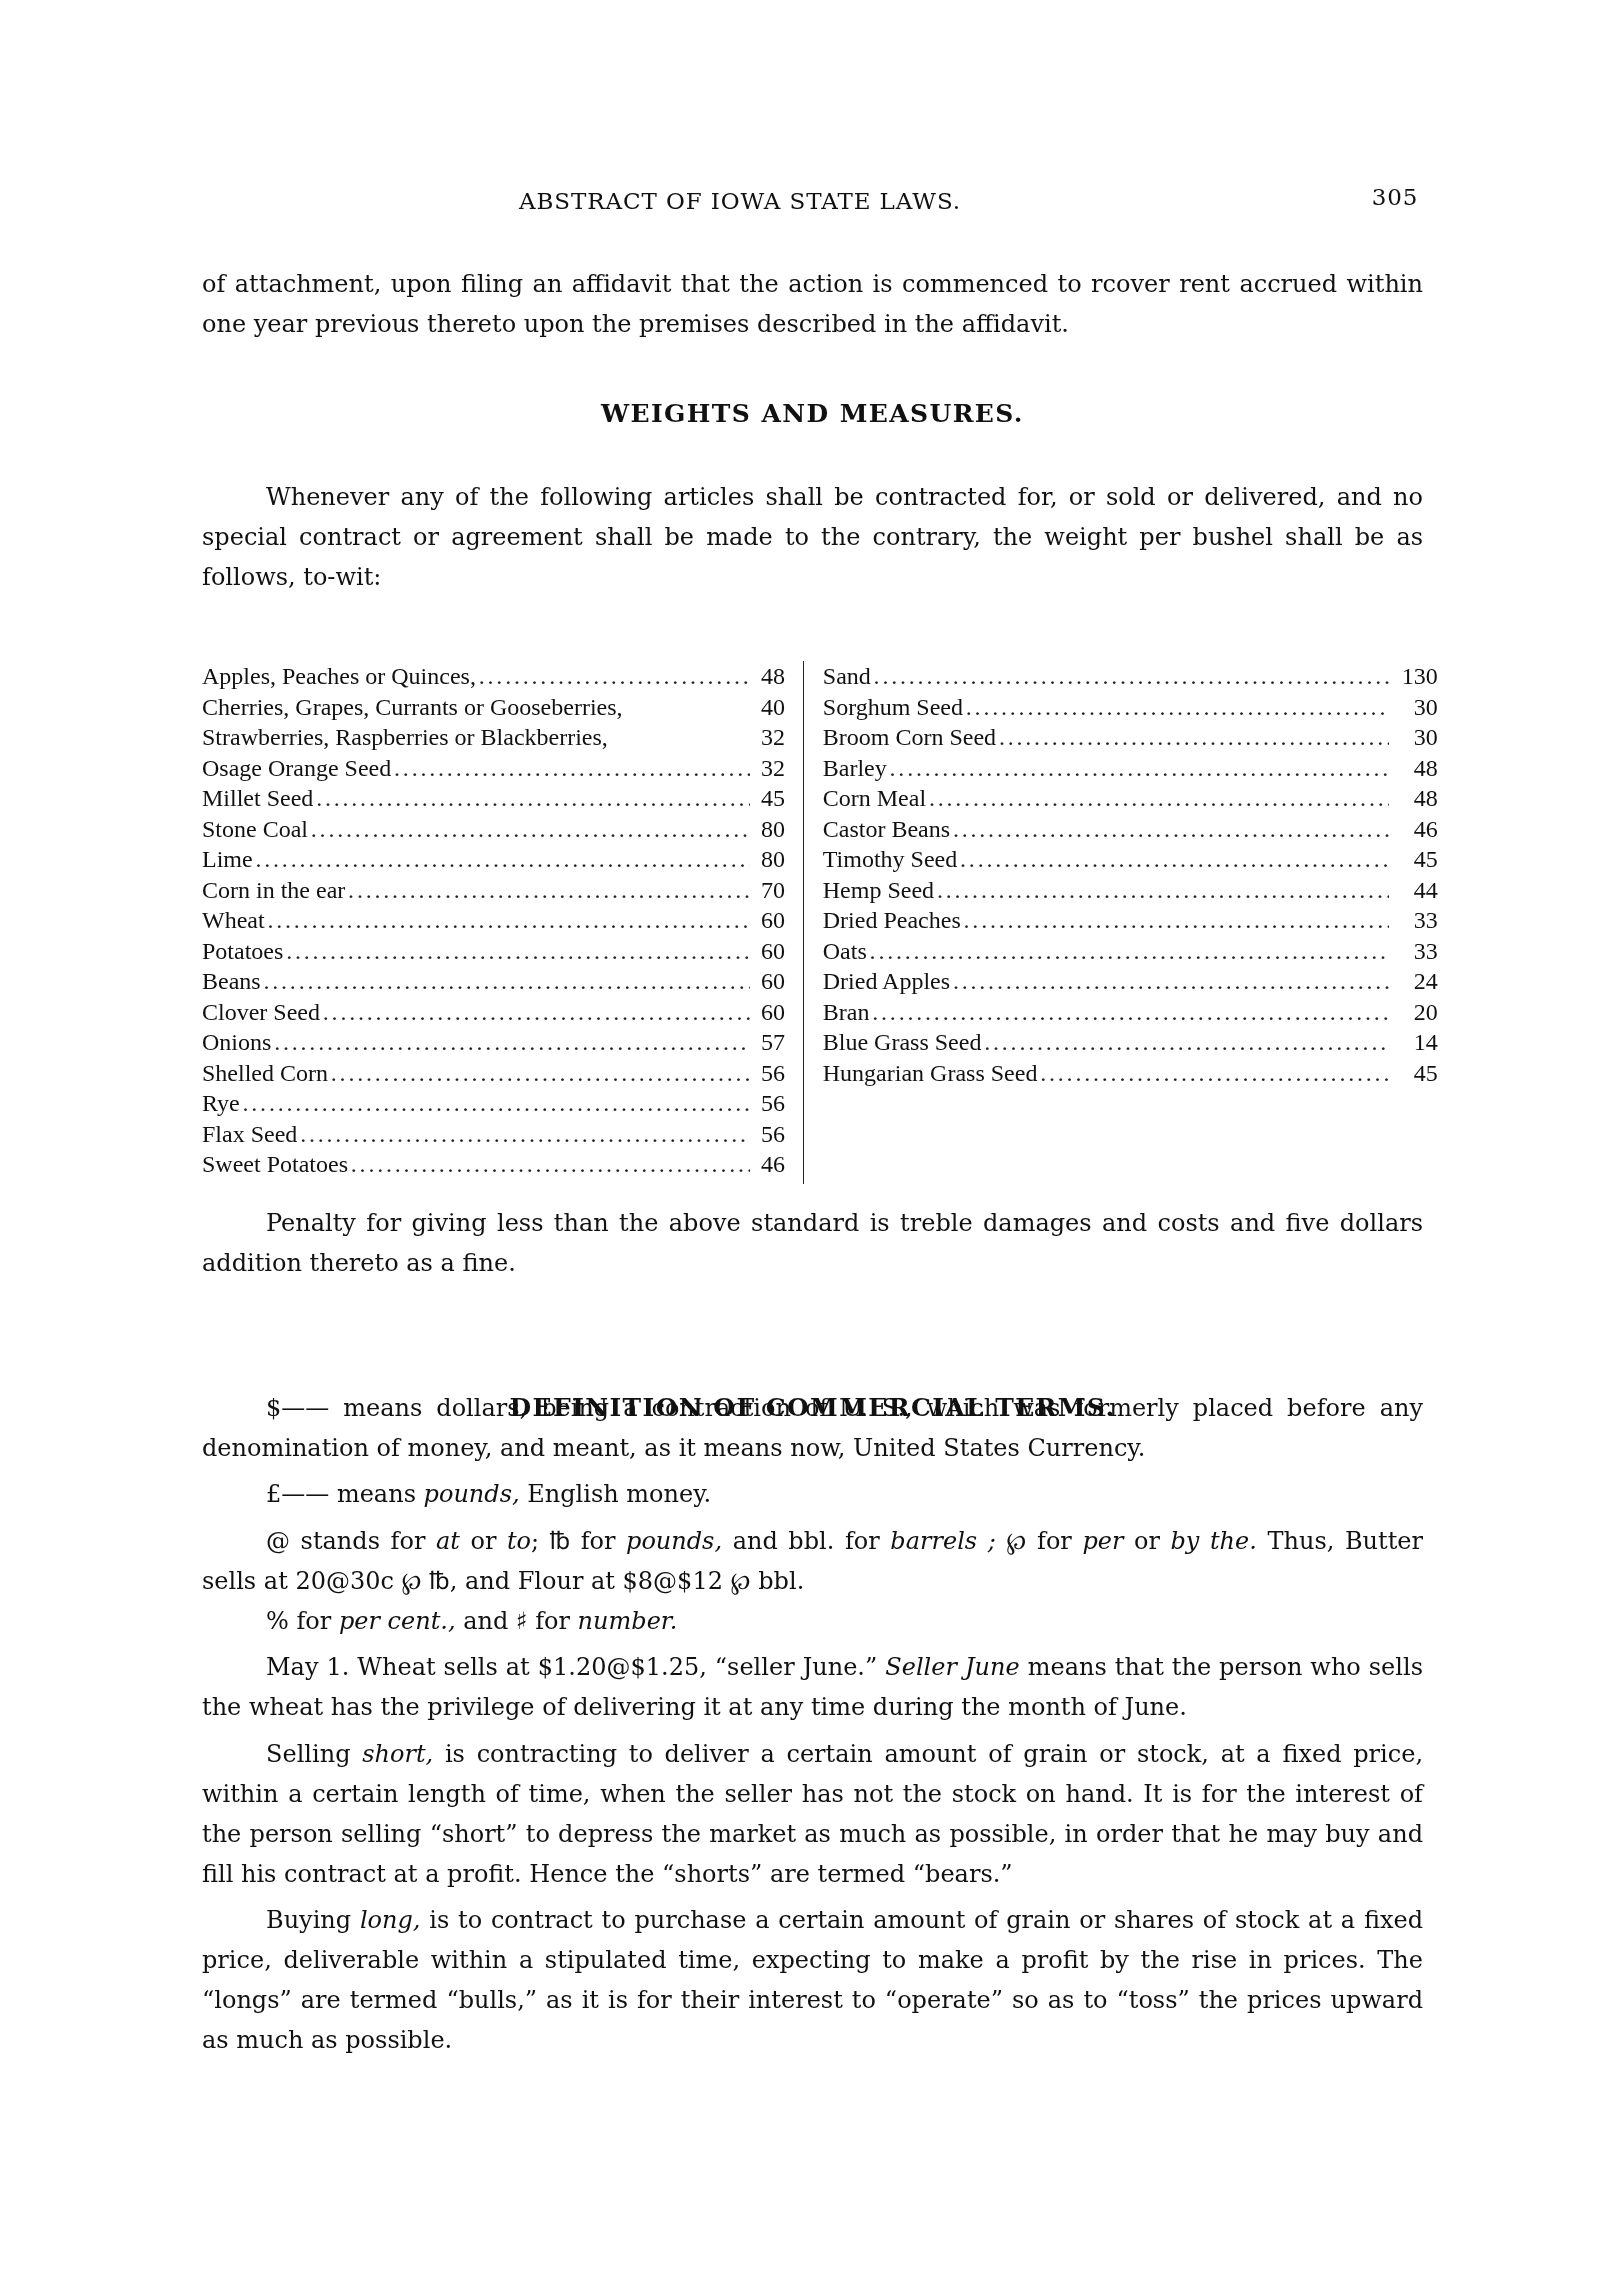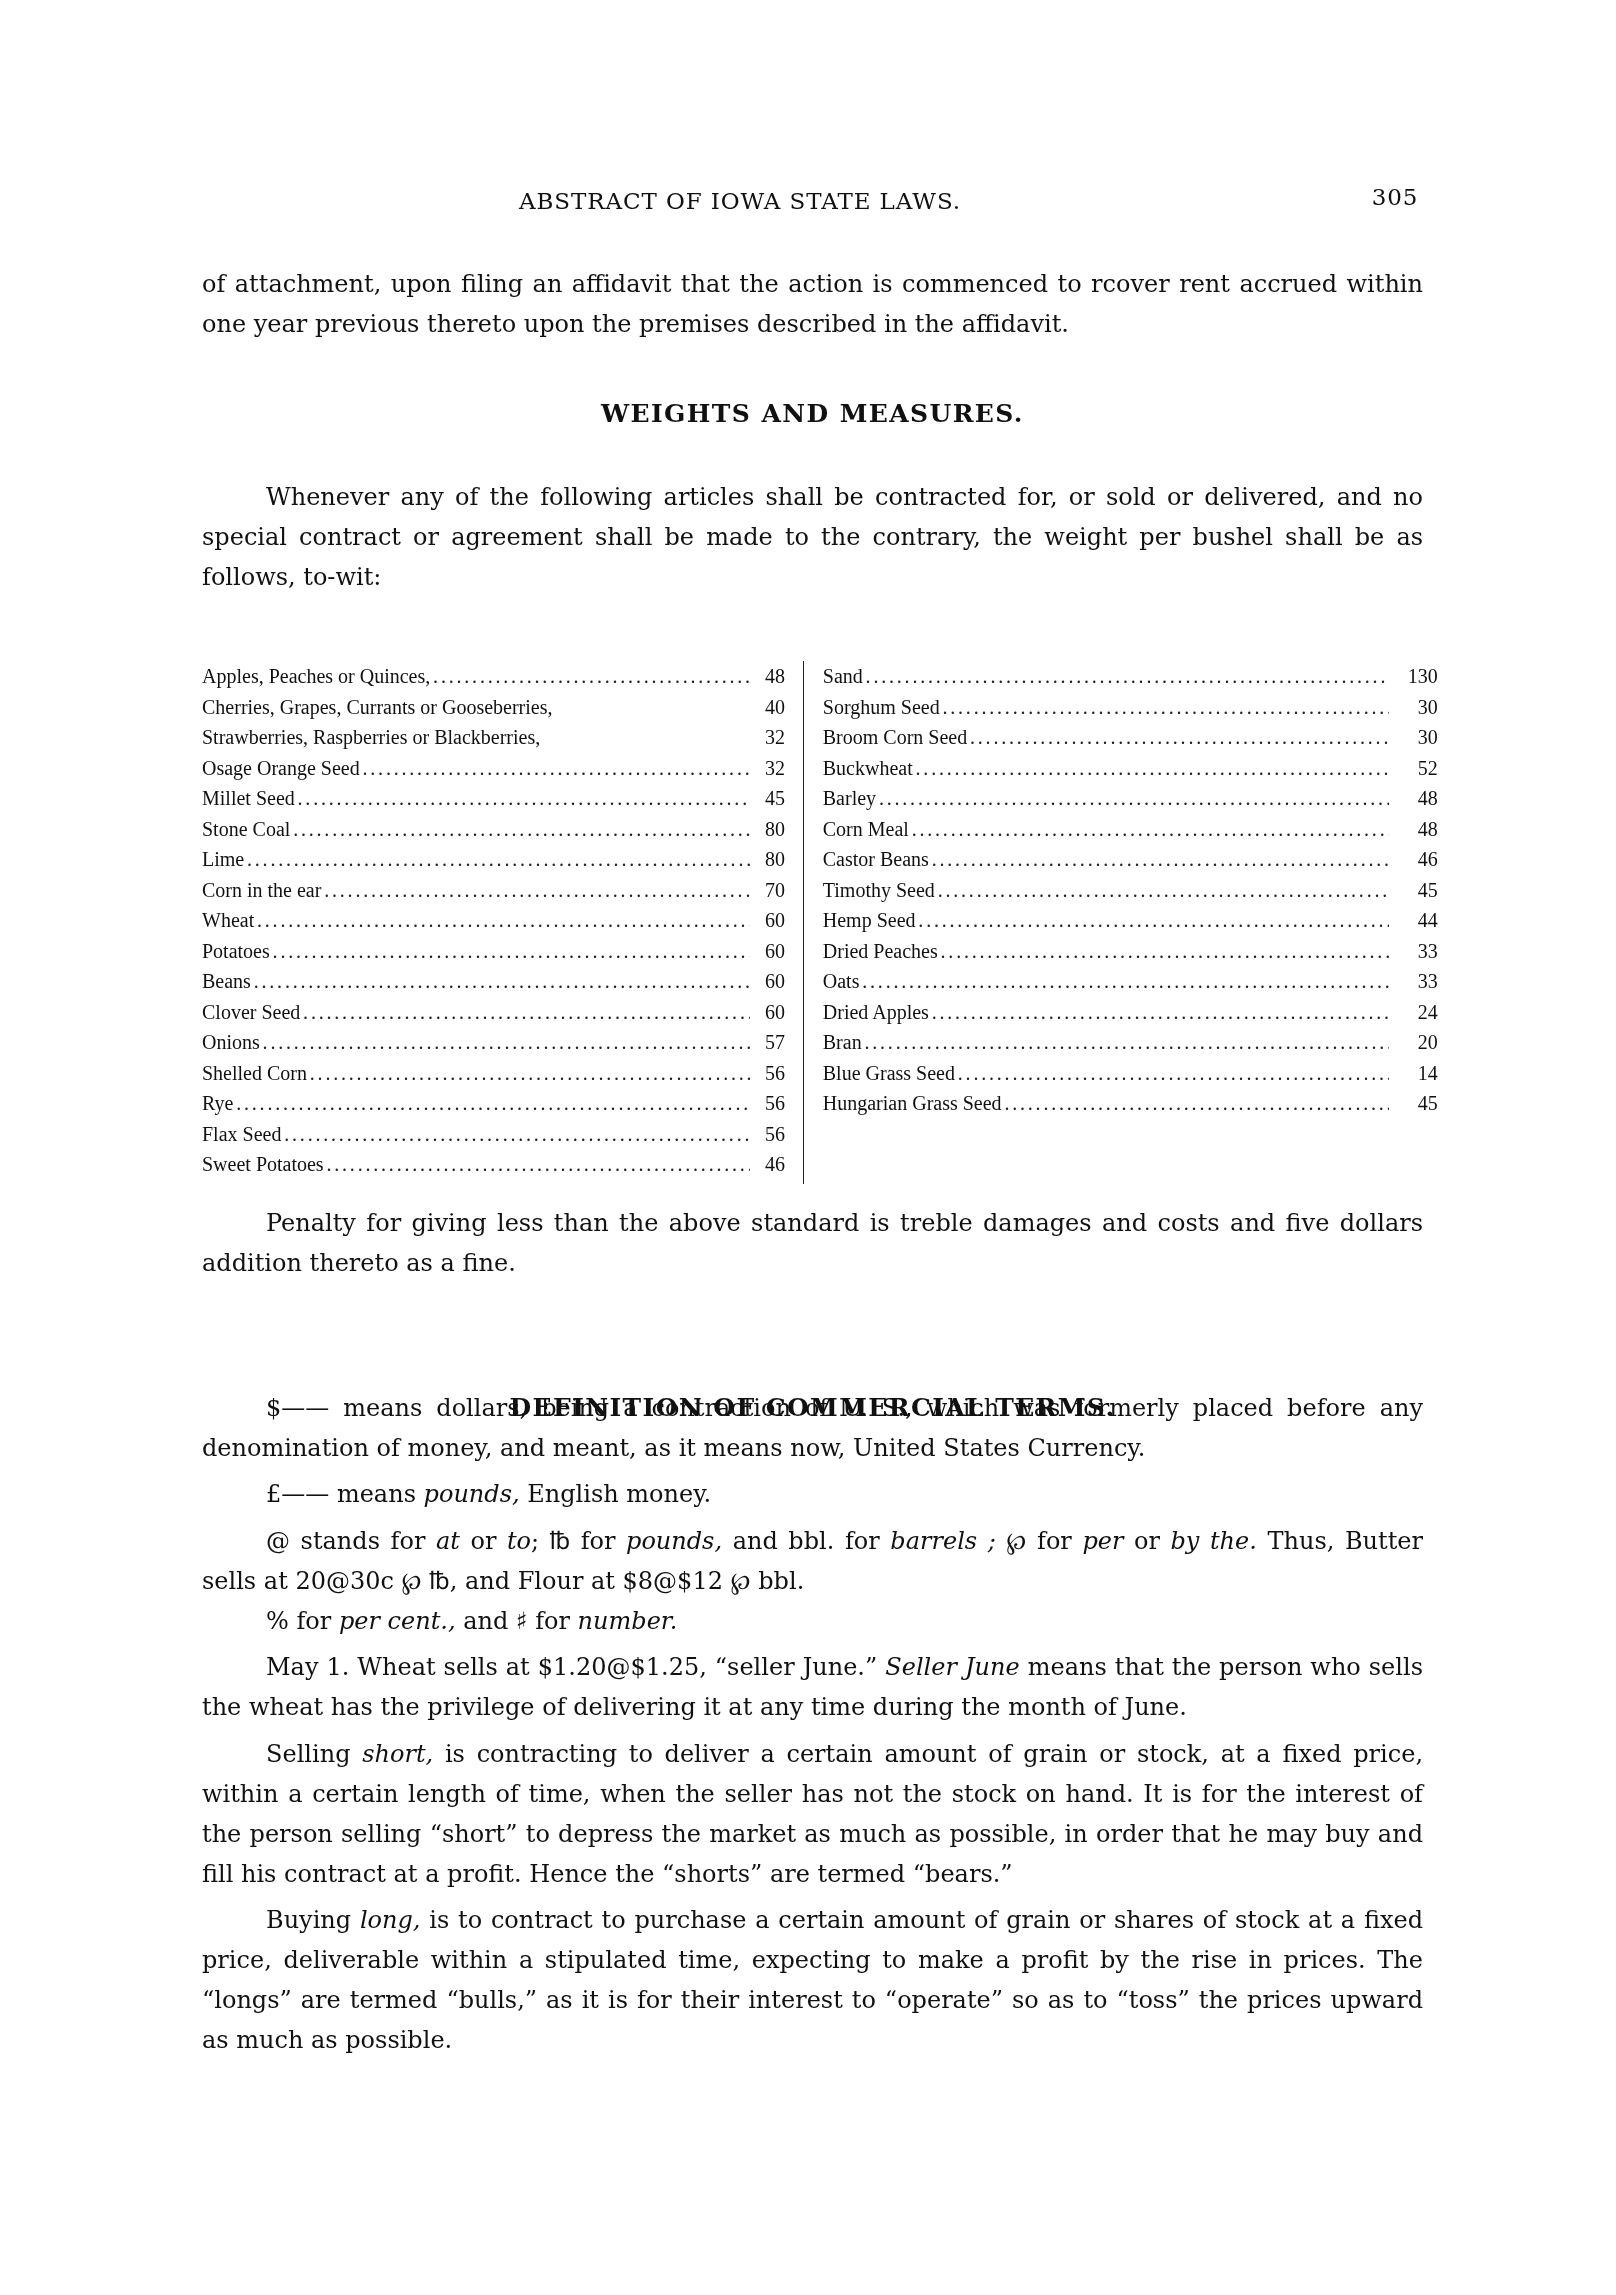--- a/index.html
+++ b/index.html
@@ -61,21 +61,21 @@
       margin: 0;
     }
     
     .weights {
       position: absolute;
       left: 0;
       top: 661px;
       width: 1221px;
       display: flex;
       font-family: "Liberation Serif", "DejaVu Serif", serif;
-      font-size: 20px;
+      font-size: 24px;
       line-height: 30.5px;
     }
     .col {
       position: relative;
     }
     .col-left {
       width: 583px;
       padding-right: 18.4px;
       border-right: 1.8px solid #222;
       height: 523px;
@@ -230,25 +230,20 @@
           <span class="name">Sorghum Seed</span>
           <span class="dots"></span>
           <span class="val">30</span>
         </div>
       <div class="row">
           <span class="name">Broom Corn Seed</span>
           <span class="dots"></span>
           <span class="val">30</span>
         </div>
       <div class="row">
-          <span class="name">Buckwheat</span>
-          <span class="dots"></span>
-          <span class="val">52</span>
-        </div>
-      <div class="row">
           <span class="name">Barley</span>
           <span class="dots"></span>
           <span class="val">48</span>
         </div>
       <div class="row">
           <span class="name">Corn Meal</span>
           <span class="dots"></span>
           <span class="val">48</span>
         </div>
       <div class="row">

